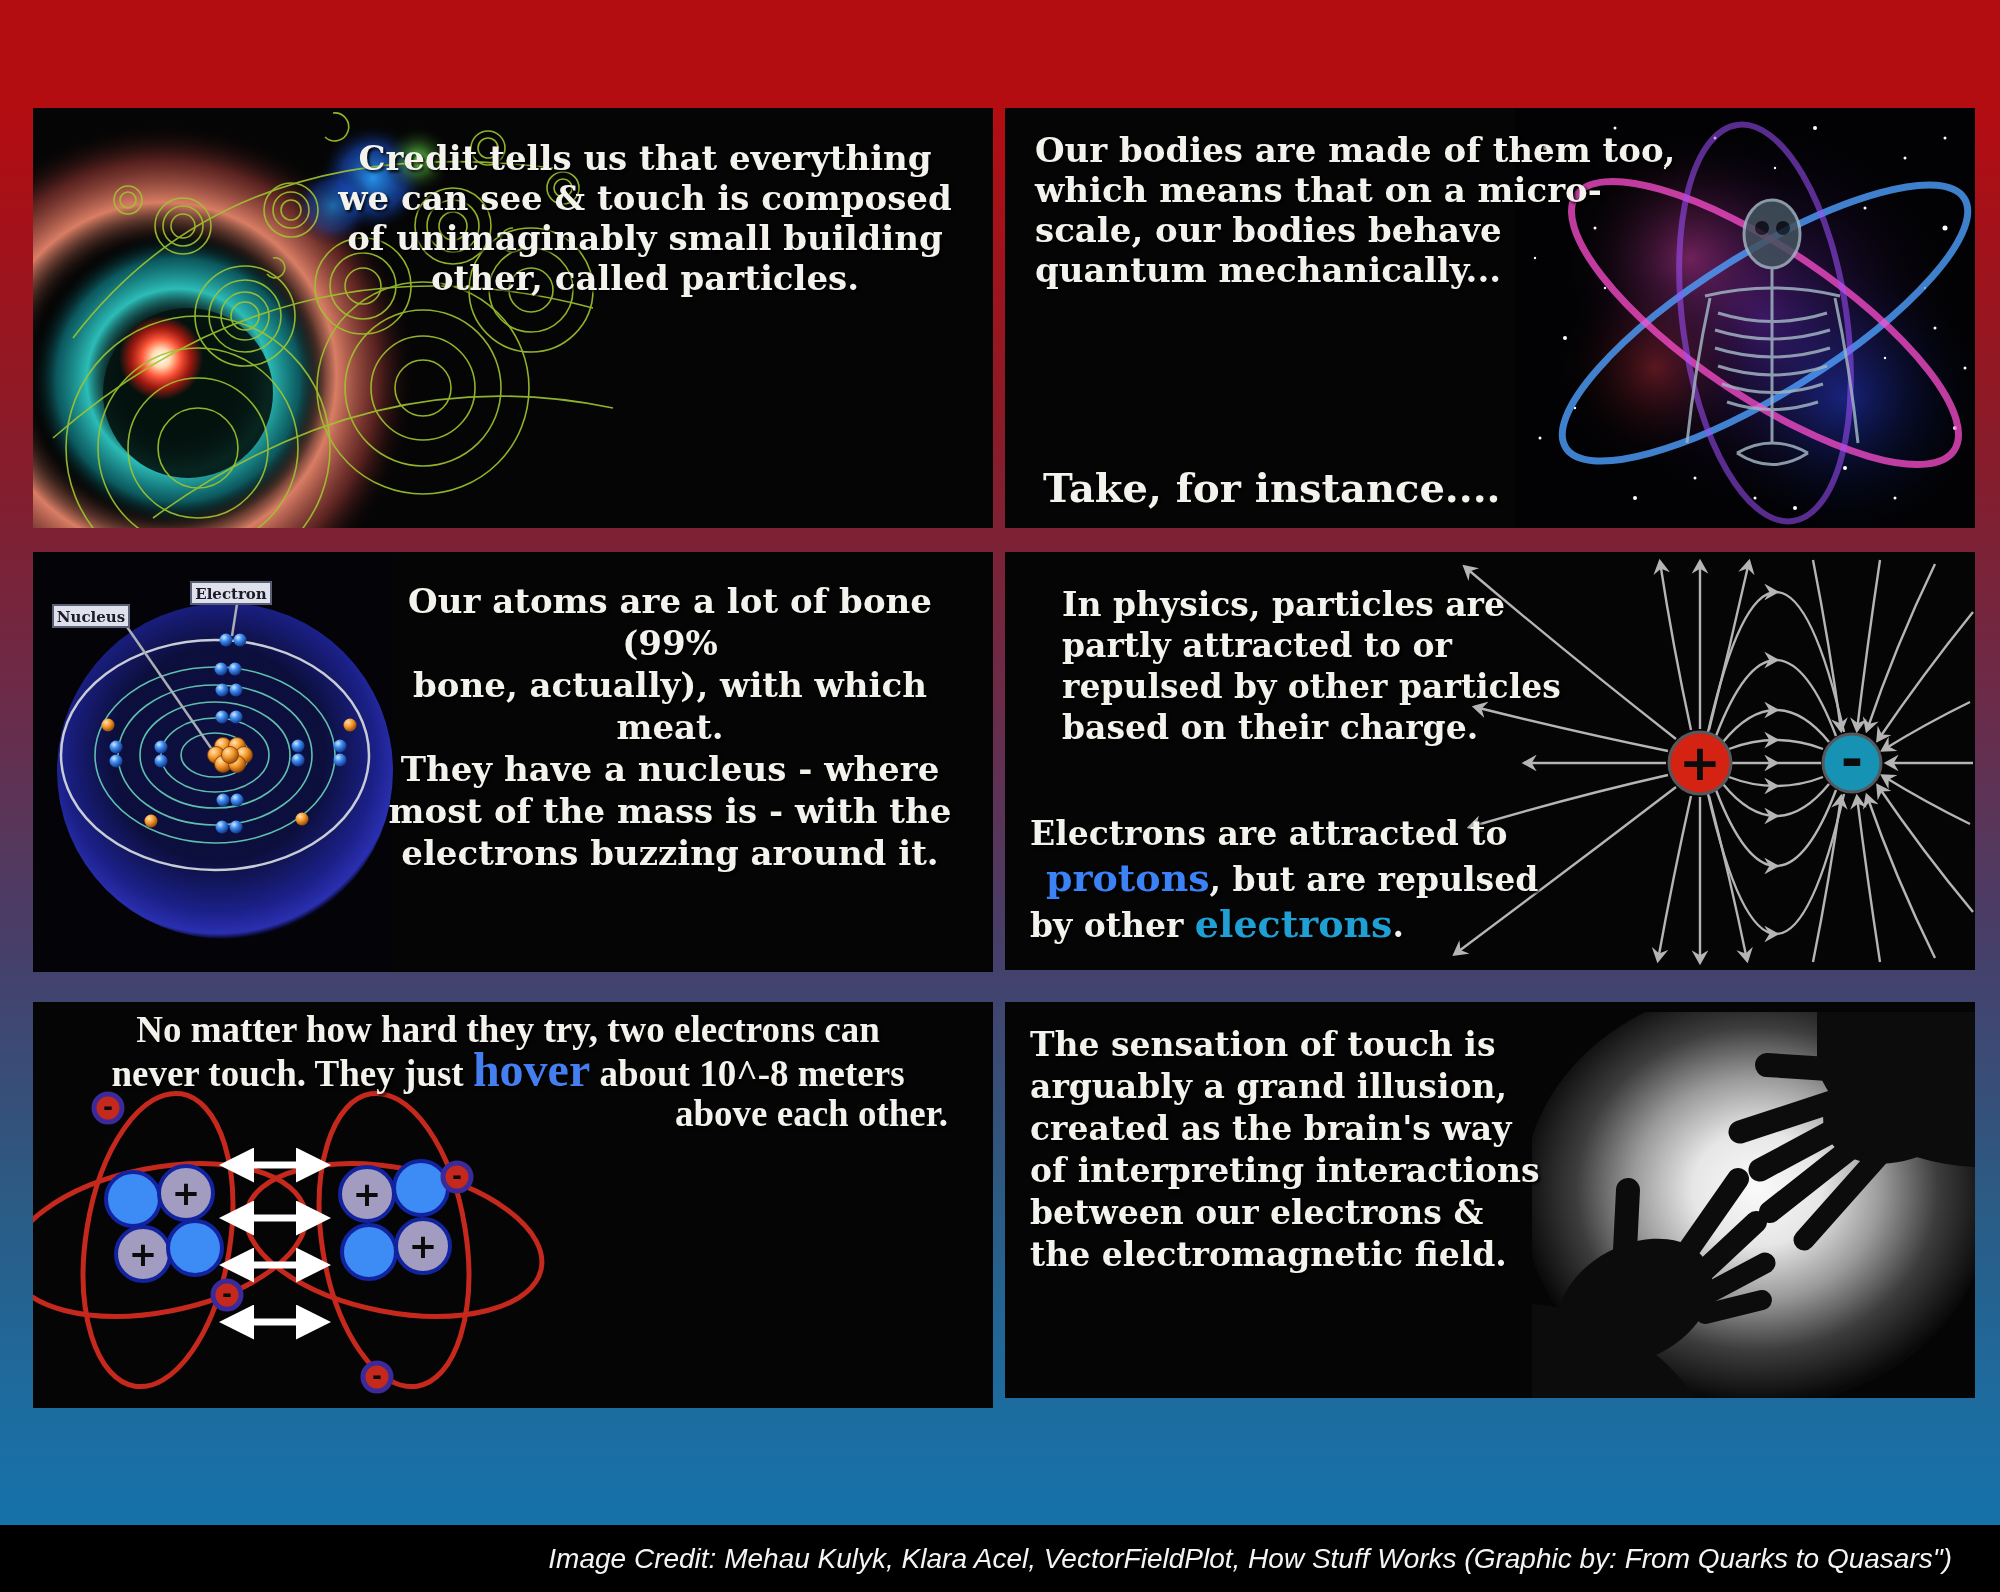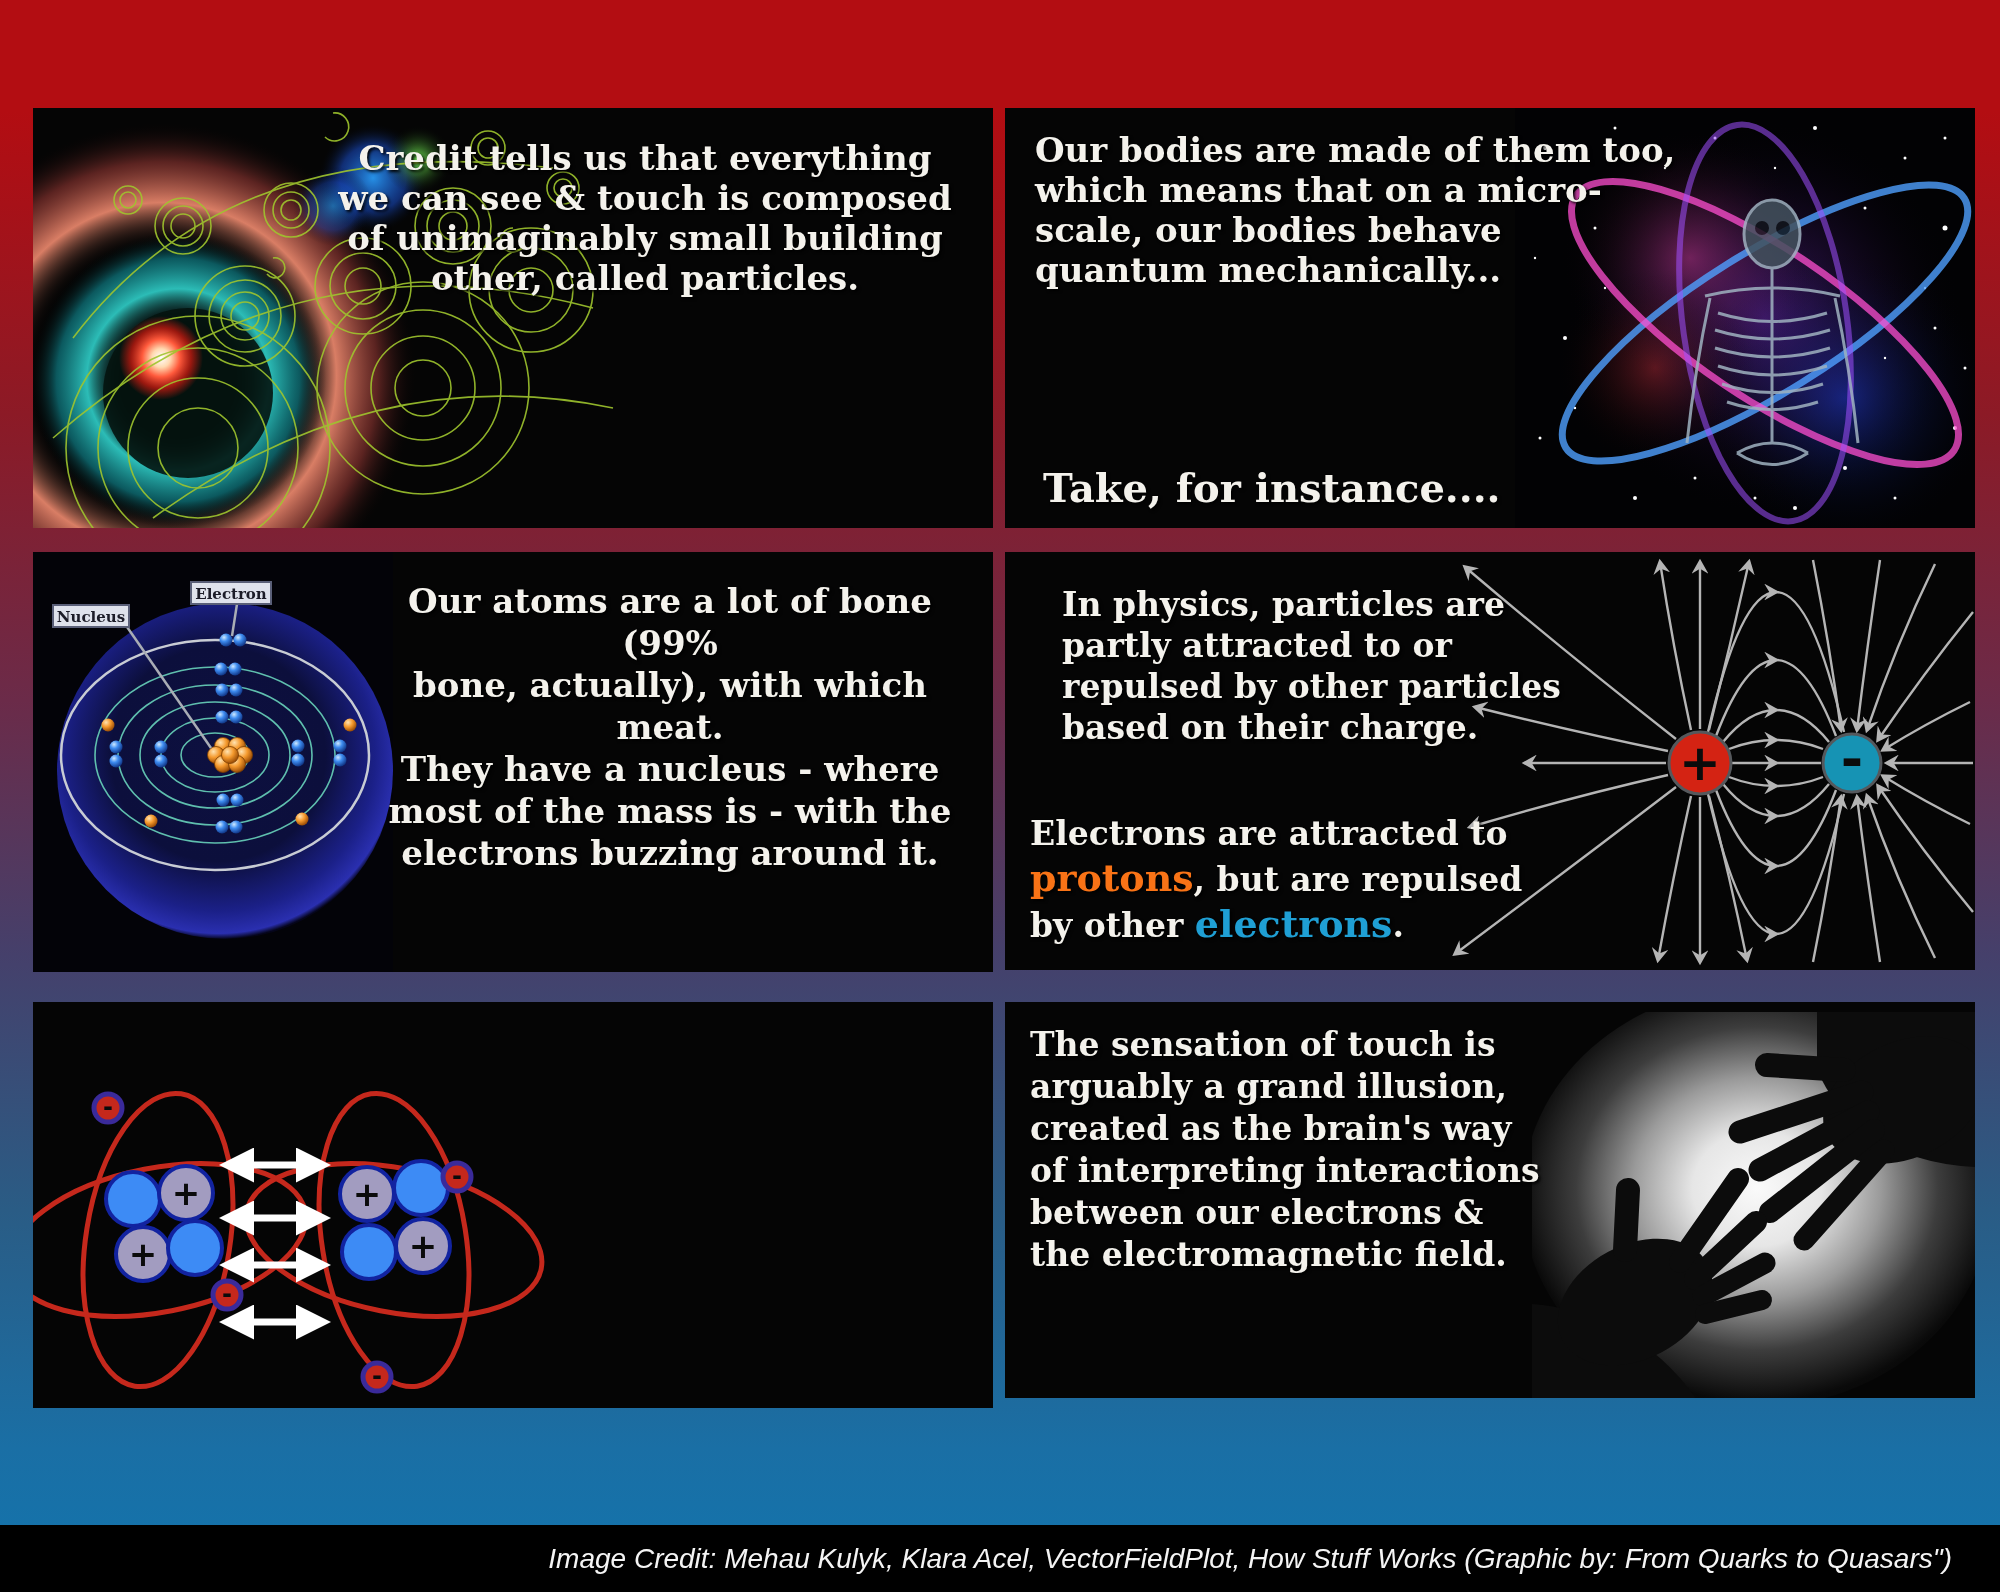--- a/index.html
+++ b/index.html
@@ -26,21 +26,21 @@
   .t-right{text-align:right;}
   .p1 .ptext{left:272px;top:30px;width:680px;font-size:34px;line-height:40px;}
   .p2 .txt-main{left:30px;top:22px;width:650px;font-size:34px;line-height:40px;}
   .p2 .txt-take{left:38px;top:356px;width:600px;font-size:40px;}
   .p3 .ptext{left:326px;top:28px;width:622px;font-size:34px;line-height:42px;}
   .p4 .txt-a{left:25px;top:32px;width:580px;font-size:33px;line-height:41px;margin-left:32px;}
   .p4 .txt-b{left:25px;top:260px;width:600px;font-size:33px;line-height:44px;}
   .p5 .ptext{left:0px;top:8px;width:950px;font-size:37px;line-height:40px;font-family:"Liberation Serif",serif;}
   .p5 .hv{color:#447ff2;font-size:48px;line-height:40px;}
   .p6 .ptext{left:25px;top:22px;width:510px;font-size:33px;line-height:42px;}
-  .word-protons{color:#f97316;font-size:1.15em;}
+  .word-protons{color:#3b82f6;font-size:1.15em;margin-left:16px;}
   .word-electrons{color:#1f9fd4;font-size:1.15em;margin-top:10px;}
   .credit-bar{
     position:absolute;left:0;top:1525px;width:2000px;height:67px;background:#000;
   }
   .credit-text{
     position:absolute;right:48px;top:0;height:67px;line-height:67px;
     color:#f4f4f4;font-family:"Liberation Sans",sans-serif;
     font-style:italic;font-size:28px;
   }
   svg{display:block;}
@@ -419,20 +419,25 @@
       <text x="194" y="300" text-anchor="middle" font-family="DejaVu Sans, sans-serif" font-weight="bold" font-size="24" fill="#0b0b0b">-</text>
       <text x="424" y="182" text-anchor="middle" font-family="DejaVu Sans, sans-serif" font-weight="bold" font-size="24" fill="#0b0b0b">-</text>
       <text x="344" y="382" text-anchor="middle" font-family="DejaVu Sans, sans-serif" font-weight="bold" font-size="24" fill="#0b0b0b">-</text>
       <g stroke="#ffffff" stroke-width="7">
         <line x1="200" y1="163" x2="284" y2="163" marker-start="url(#m-warr)" marker-end="url(#m-warr)"></line>
         <line x1="200" y1="216" x2="284" y2="216" marker-start="url(#m-warr)" marker-end="url(#m-warr)"></line>
         <line x1="200" y1="263" x2="284" y2="263" marker-start="url(#m-warr)" marker-end="url(#m-warr)"></line>
         <line x1="200" y1="320" x2="284" y2="320" marker-start="url(#m-warr)" marker-end="url(#m-warr)"></line>
       </g>
     </svg>
+    <div class="ptext t-center">
+      <div>No matter how hard they try, two electrons can</div>
+      <div><span>never touch. They just </span><span class="hv">hover</span><span> about 10^-8 meters</span></div>
+      <div class="t-right" style="padding-right:35px">above each other.</div>
+    </div>
   </div>
 
   <div class="panel p6">
     <svg class="artsvg" style="right:0;top:10px" width="443" height="388" viewBox="0 0 443 388">
       <defs>
         <radialGradient id="g-glow" cx="50%" cy="48%" r="55%">
           <stop offset="0%" stop-color="#fafafa"></stop>
           <stop offset="25%" stop-color="#e6e6e6"></stop>
           <stop offset="48%" stop-color="#9a9a9a"></stop>
           <stop offset="70%" stop-color="#3d3d3d"></stop>

